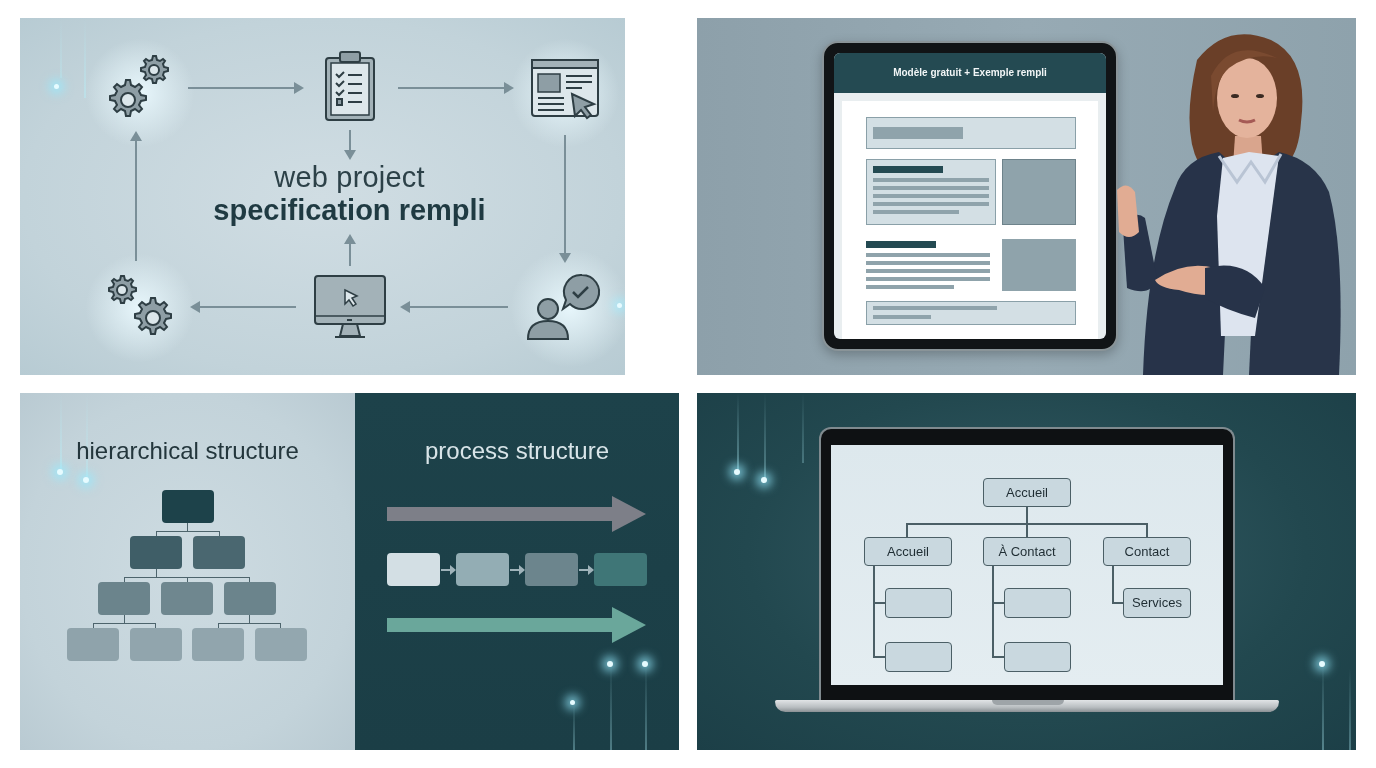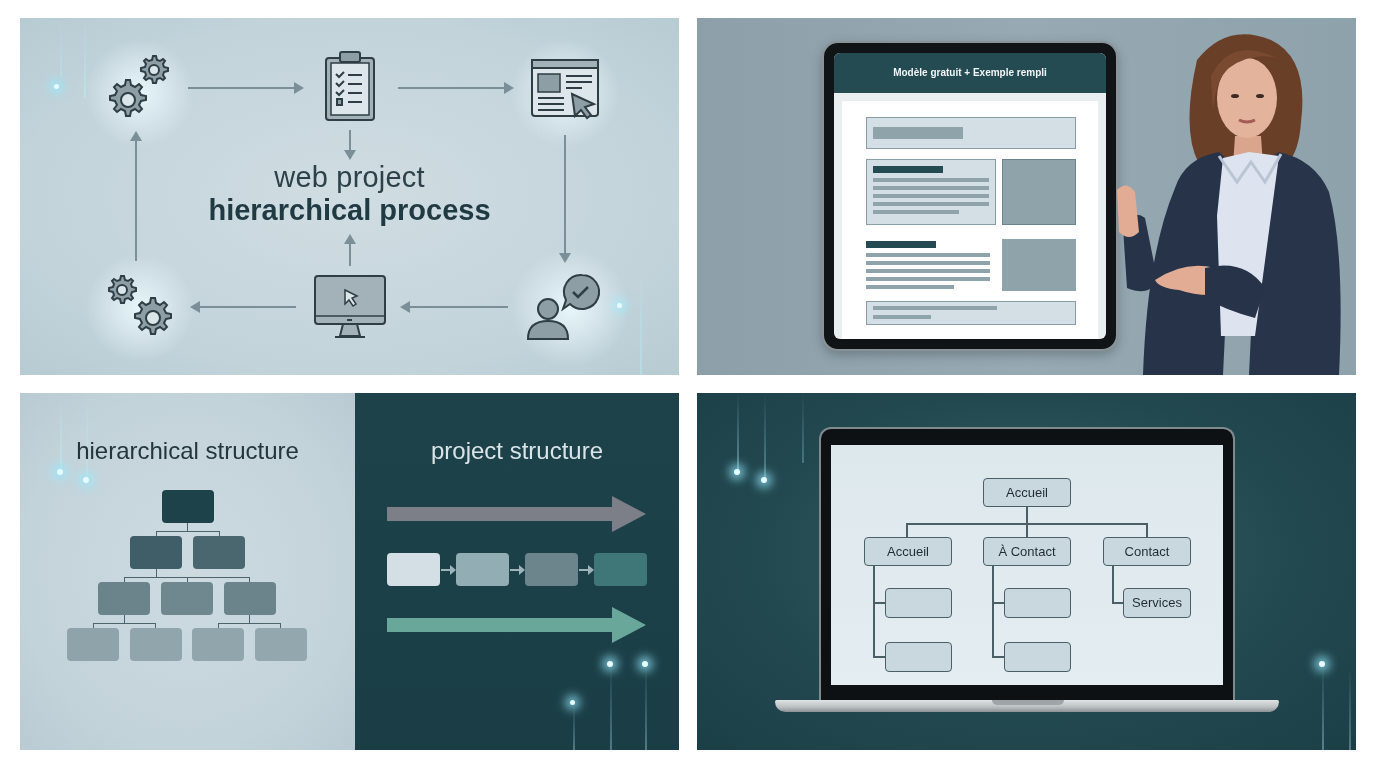--- a/index.html
+++ b/index.html
@@ -1,20 +1,20 @@
 <!DOCTYPE html>
 <html><head>
 <meta charset="utf-8">
 <style>
   * { box-sizing: border-box; margin: 0; padding: 0; }
   html, body { width: 1376px; height: 768px; background: #ffffff; overflow: hidden; }
   body { position: relative; font-family: "Liberation Sans", sans-serif; }
 
   .panel { position: absolute; overflow: hidden; }
-  #p1 { left: 20px; top: 18px; width: 659px; height: 357px;
+  #p1 { left: 20px; top: 18px; width: 605px; height: 357px;
         background: radial-gradient(ellipse at 50% 50%, #d0dde3 0%, #c2d3da 70%, #b7cbd3 100%); }
   #p2 { left: 697px; top: 18px; width: 659px; height: 357px;
         background: linear-gradient(90deg, #8da0aa 0%, #97aab4 50%, #8ea2ac 100%); }
   #p3 { left: 20px; top: 393px; width: 659px; height: 357px; }
   #p4 { left: 697px; top: 393px; width: 659px; height: 357px;
         background: radial-gradient(ellipse at 50% 45%, #355d66 0%, #22484f 60%, #1c3f47 100%); }
 
   
   .streak { position: absolute; width: 2px; background: linear-gradient(180deg, rgba(160,240,255,0) 0%, rgba(180,245,255,0.75) 100%); }
   .dot { position: absolute; width: 8px; height: 8px; border-radius: 50%;
@@ -142,21 +142,21 @@
         <line x1="8" y1="52" x2="34" y2="52"></line>
     </g>
     <path d="M42 36 l22 10 -9 3 6 8 -4 3 -6-8 -6 6z" fill="#8e9ea5" stroke="#2e3e44" stroke-width="2"></path>
   </svg>
 
   <div class="arrow-v ah-d" style="left:544px;top:117px;height:126px"></div>
   <div class="arrow-v ah-u" style="left:115px;top:115px;height:128px"></div>
 
   <div>
     <div class="p1-title1">web project</div>
-    <div class="p1-title2">hierarchical process</div>
+    <div class="p1-title2">specification rempli</div>
   </div>
 
   <div class="arrow-v ah-u" style="left:329px;top:218px;height:30px"></div>
 
   <svg class="icon-box" style="left:84px;top:256px" width="78" height="70" viewBox="0 0 78 70">
     <g fill="#8e9ea5" stroke="#2e3e44" stroke-width="2">
       <path d="M17 2 l3 0 1 4 3 1 3-2 2 2-2 3 1 3 4 1 0 3-4 1-1 3 2 3-2 2-3-2-3 1-1 4-3 0-1-4-3-1-3 2-2-2 2-3-1-3-4-1 0-3 4-1 1-3-2-3 2-2 3 2 3-1z"></path>
       <circle cx="18" cy="16" r="5" fill="#dbe6ea"></circle>
       <path d="M47 24 l4 0 1 5 4 2 4-3 3 3-3 4 2 4 5 1 0 4-5 1-2 4 3 4-3 3-4-3-4 2-1 5-4 0-1-5-4-2-4 3-3-3 3-4-2-4-5-1 0-4 5-1 2-4-3-4 3-3 4 3 4-2z"></path>
       <circle cx="49" cy="44" r="7" fill="#dbe6ea"></circle>
@@ -276,21 +276,21 @@
       <div class="line" style="left:198px;top:230px;width:1px;height:5px"></div>
       <div class="line" style="left:260px;top:230px;width:1px;height:5px"></div>
       <div class="node" style="left:47px;top:235px;width:52px;height:33px;background:#8fa3ab"></div>
       <div class="node" style="left:110px;top:235px;width:52px;height:33px;background:#91a5ad"></div>
       <div class="node" style="left:172px;top:235px;width:52px;height:33px;background:#91a5ad"></div>
       <div class="node" style="left:235px;top:235px;width:52px;height:33px;background:#93a7af"></div>
     </div>
   </div>
 
   <div class="p3-right">
-    <div class="p3-label" style="left:0;width:324px;color:#d8e4e8">project structure</div>
+    <div class="p3-label" style="left:0;width:324px;color:#d8e4e8">process structure</div>
 
     <div class="bar-arrow" style="left:32px;top:114px;width:225px;background:#7d7f88"></div>
     <div style="position:absolute;left:257px;top:103px;width:0;height:0;border-left:34px solid #7d7f88;border-top:18px solid transparent;border-bottom:18px solid transparent"></div>
 
     <div class="chain-box" style="left:32px;background:#d3dfe4"></div>
     <div class="chain-arrow" style="left:86px"></div>
     <div class="chain-box" style="left:101px;background:#93adb4"></div>
     <div class="chain-arrow" style="left:155px"></div>
     <div class="chain-box" style="left:170px;background:#6c858d"></div>
     <div class="chain-arrow" style="left:224px"></div>

